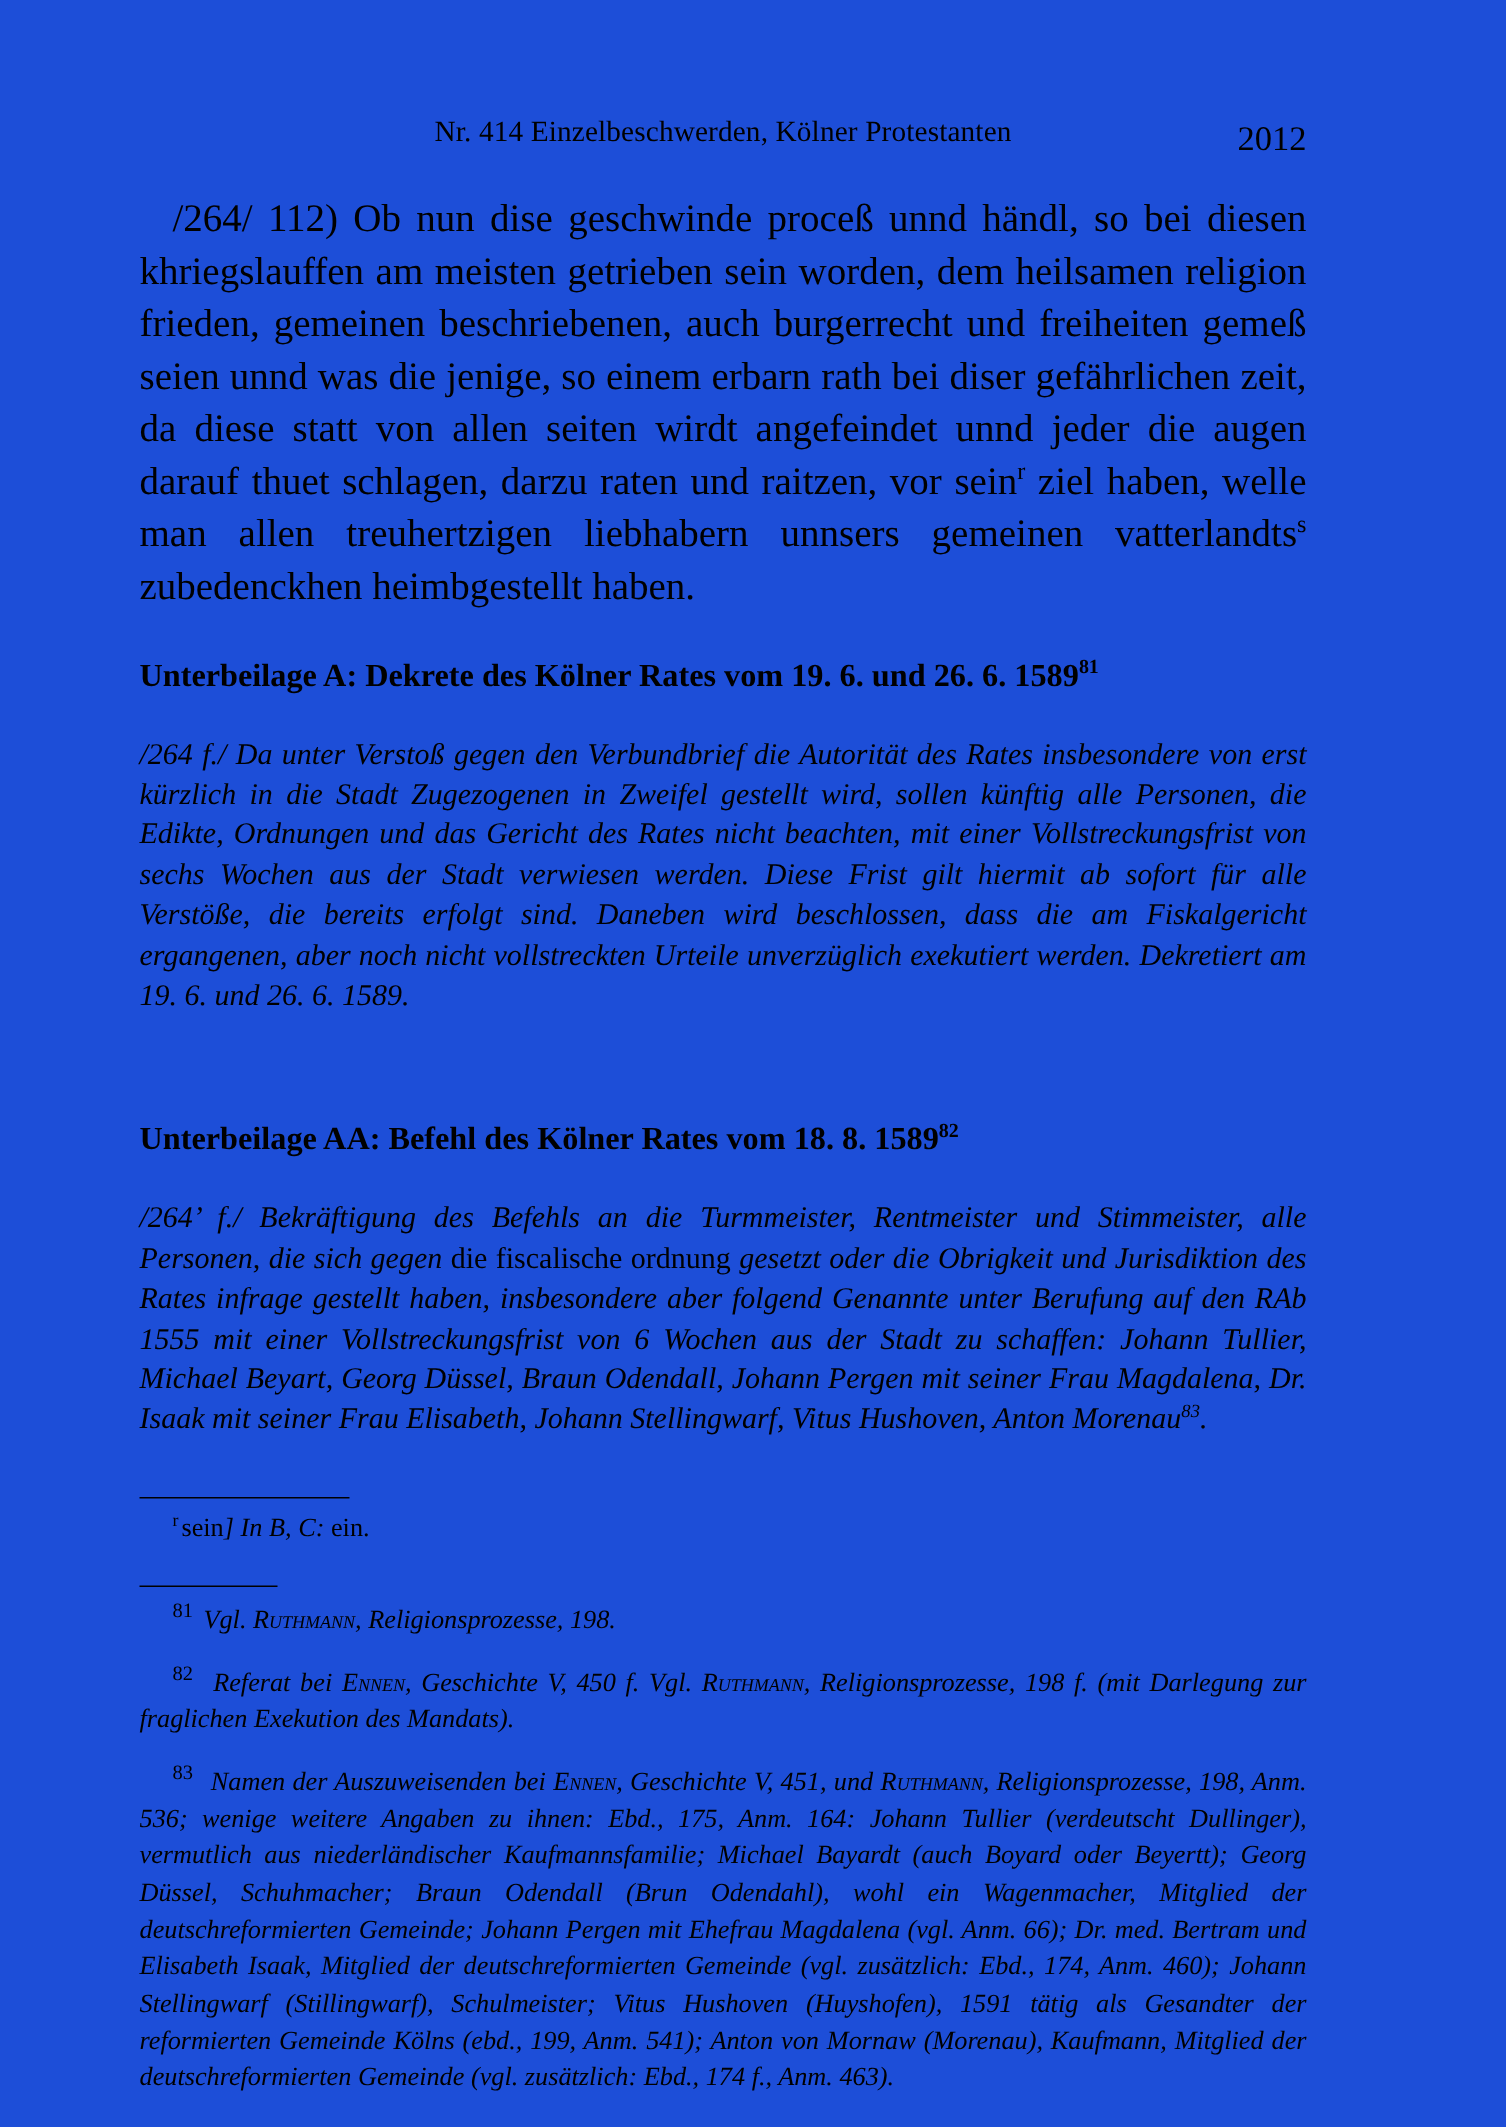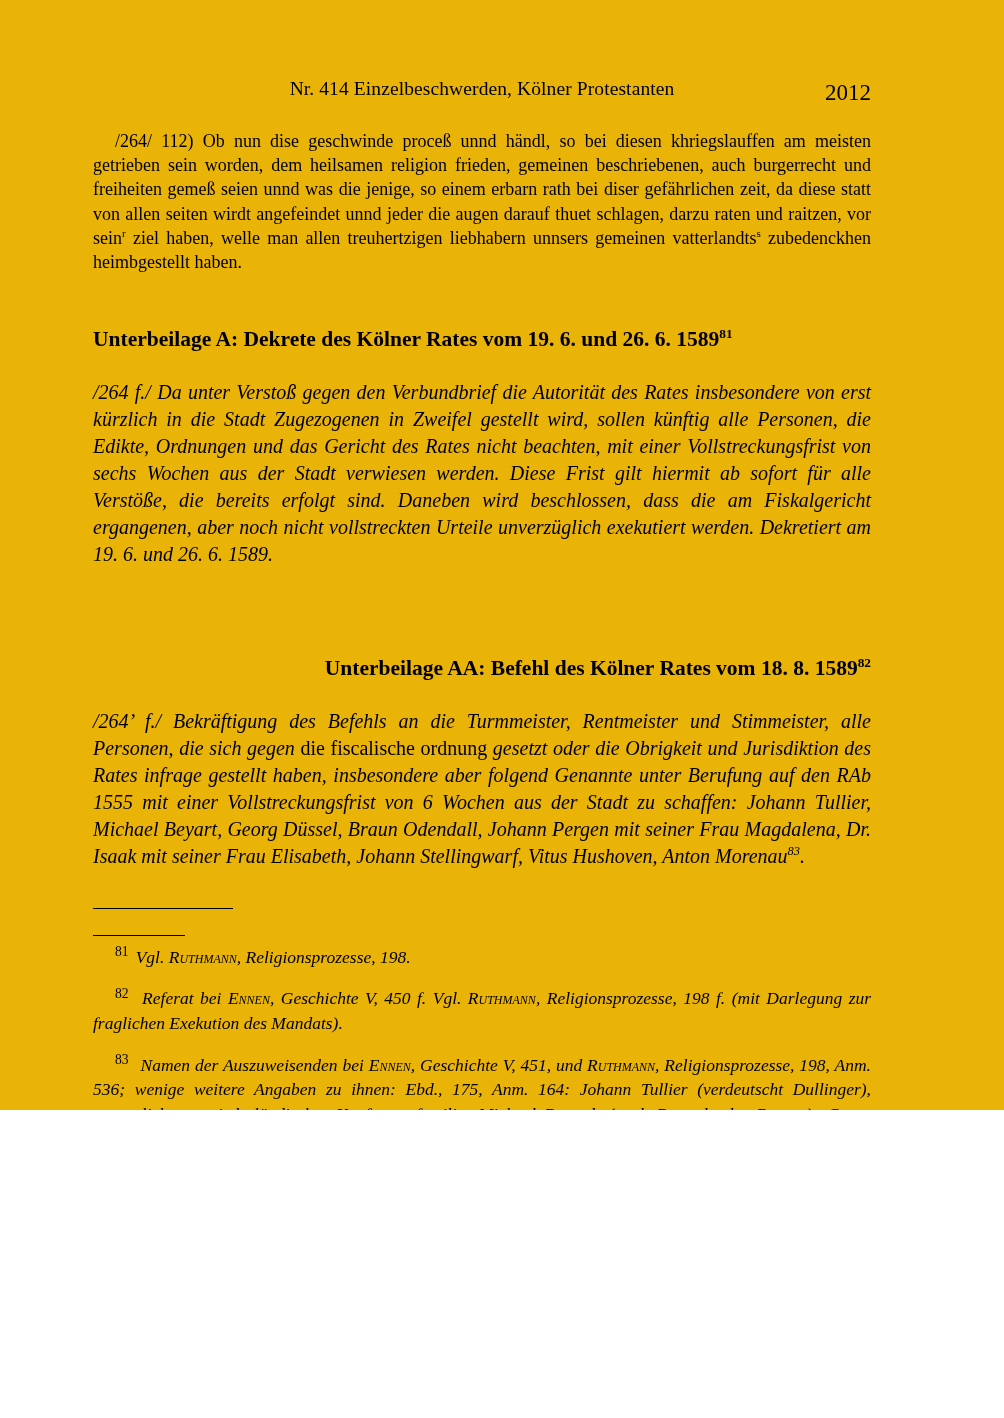--- a/index.html
+++ b/index.html
@@ -7,23 +7,23 @@
     padding: 0;
     background: #ffffff;
   }
   body {
     font-family: "Liberation Serif", "DejaVu Serif", serif;
     color: #000000;
   }
   .page {
     position: relative;
     width: 1004px;
-    height: 1110px;
+    height: 1418px;
     margin: 0 auto;
-    background: #eab308;
+    background: #1d4ed8;
     box-sizing: border-box;
     padding: 0;
     overflow: hidden;
   }
   .content {
     position: absolute;
     left: 93px;
     top: 0;
     width: 778px;
   }
@@ -44,21 +44,21 @@
   .runhead-folio {
     position: absolute;
     right: 0;
     bottom: 0;
     font-size: 23px;
   }
 
   
   .body-para {
     margin-top: 23px;
-    font-size: 18px;
+    font-size: 26px;
     line-height: 1.345;
     text-align: justify;
     text-justify: inter-word;
     hyphens: manual;
   }
   .body-para .indent-first {
     display: inline-block;
     width: 22px;
   }
 
@@ -66,25 +66,24 @@
     font-size: 0.62em;
     vertical-align: super;
     line-height: 0;
   }
 
   
   .sec-heading {
     font-weight: bold;
     font-size: 21.5px;
     line-height: 1.3;
-    margin-top: 52px;
+    margin-top: 28px;
   }
   .sec-heading.second {
-    margin-top: 88px;
-    text-align: right;
+    margin-top: 68px;
   }
 
   
   .regest {
     font-style: italic;
     font-size: 20px;
     line-height: 1.345;
     text-align: justify;
     text-justify: inter-word;
     margin-top: 25px;
@@ -175,20 +174,21 @@
     <h2 class="sec-heading"><span>Unterbeilage A: Dekrete des Kölner Rates vom 19. 6. und 26. 6. 1589</span><sup class="note-mark">81</sup></h2>
 
     <p class="regest"><span>/264 f./</span><span> Da unter Verstoß gegen den Verbundbrief die Autorität des Rates insbesondere von erst kürzlich in die Stadt Zugezogenen in Zweifel gestellt wird, sollen künftig alle Personen, die Edikte, Ordnungen und das Gericht des Rates nicht beachten, mit einer Vollstreckungsfrist von sechs Wochen aus der Stadt verwiesen werden. Diese Frist gilt hiermit ab sofort für alle Verstöße, die bereits erfolgt sind. Daneben wird beschlossen, dass die am Fiskalgericht ergangenen, aber noch nicht vollstreckten Urteile unverzüglich exekutiert werden. Dekretiert am 19. 6. und 26. 6. 1589.</span></p>
 
     <h2 class="sec-heading second"><span>Unterbeilage AA: Befehl des Kölner Rates vom 18. 8. 1589</span><sup class="note-mark">82</sup></h2>
 
     <p class="regest"><span>/264’ f./</span><span> Bekräftigung des Befehls an die Turmmeister, Rentmeister und Stimmeister, alle Personen, die sich gegen </span><span class="upright">die fiscalische ordnung</span><span> gesetzt oder die Obrigkeit und Jurisdiktion des Rates infrage gestellt haben, insbesondere aber folgend Genannte unter Berufung auf den RAb 1555 mit einer Vollstreckungsfrist von 6 Wochen aus der Stadt zu schaffen: Johann Tullier, Michael Beyart, Georg Düssel, Braun Odendall, Johann Pergen mit seiner Frau Magdalena, Dr. Isaak mit seiner Frau Elisabeth, Johann Stellingwarf, Vitus Hushoven, Anton Morenau</span><sup class="note-mark">83</sup><span>.</span></p>
 
     <hr class="rule rule-apparatus">
     <ul class="app-list">
+      <li class="app-item"><span class="mark">r</span><span>sein</span><span class="ital">]</span><span class="ital"> In B, C:</span><span> ein.</span></li>
     </ul>
 
     <hr class="rule rule-footnote">
     <ul class="fn-list">
       <li class="fn-item first"><span class="fn-num">81</span><span><span>Vgl. </span><span class="sc">Ruthmann</span><span>, Religionsprozesse, 198.</span></span></li>
       <li class="fn-item"><span class="fn-num">82</span><span><span> Referat bei </span><span class="sc">Ennen</span><span>, Geschichte V, 450 f. Vgl. </span><span class="sc">Ruthmann</span><span>, Religionsprozesse, 198 f. (mit Darlegung zur fraglichen Exekution des Mandats).</span></span></li>
       <li class="fn-item"><span class="fn-num">83</span><span><span> Namen der Auszuweisenden bei </span><span class="sc">Ennen</span><span>, Geschichte V, 451, und </span><span class="sc">Ruthmann</span><span>, Religionsprozesse, 198, Anm. 536; wenige weitere Angaben zu ihnen: Ebd., 175, Anm. 164: Johann Tullier (verdeutscht Dullinger), vermutlich aus niederländischer Kaufmannsfamilie; Michael Bayardt (auch Boyard oder Beyertt); Georg Düssel, Schuhmacher; Braun Odendall (Brun Odendahl), wohl ein Wagenmacher, Mitglied der deutschreformierten Gemeinde; Johann Pergen mit Ehefrau Magdalena (vgl. Anm. 66); Dr. med. Bertram und Elisabeth Isaak, Mitglied der deutschreformierten Gemeinde (vgl. zusätzlich: Ebd., 174, Anm. 460); Johann Stellingwarf (Stillingwarf), Schulmeister; Vitus Hushoven (Huyshofen), 1591 tätig als Gesandter der reformierten Gemeinde Kölns (ebd., 199, Anm. 541); Anton von Mornaw (Morenau), Kaufmann, Mitglied der deutschreformierten Gemeinde (vgl. zusätzlich: Ebd., 174 f., Anm. 463).</span></span></li>
     </ul>
 
   </div>

